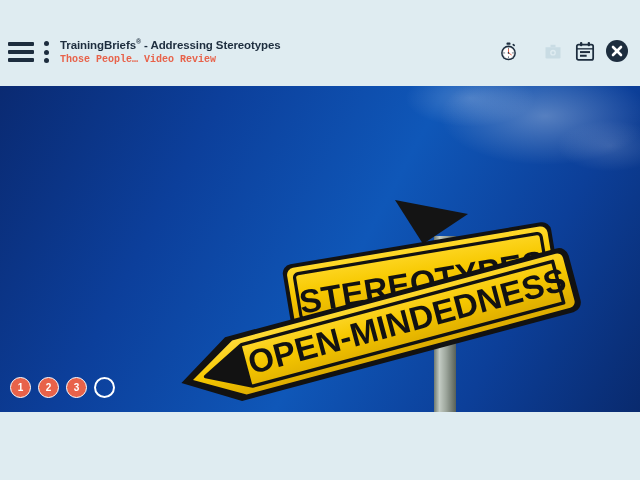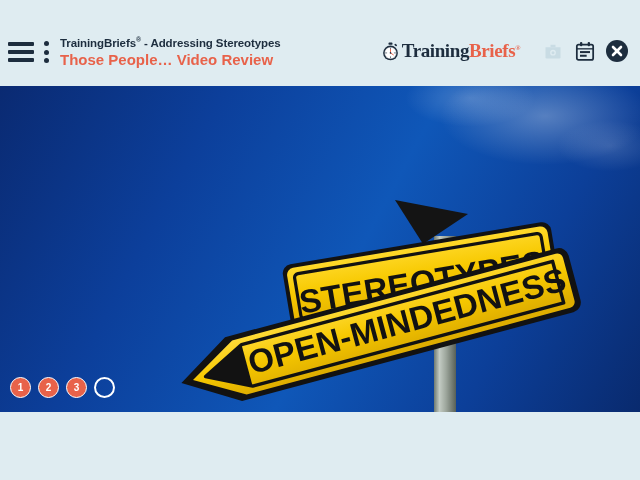--- a/index.html
+++ b/index.html
@@ -89,25 +89,26 @@
     font-weight: bold;
     color: #1d2d3e;
     letter-spacing: -0.1px;
     white-space: nowrap;
   }
   .title-main sup {
     font-size: 7px;
     vertical-align: super;
   }
   .title-sub {
-    font-size: 15px;
+    font-size: 10px;
     font-weight: bold;
     color: #e8624a;
     margin-top: 3px;
     white-space: nowrap;
+    font-family: Liberation Mono, monospace;
   }
 
   .header-right {
     margin-left: auto;
     display: flex;
     align-items: center;
     height: 100%;
     padding-top: 16px;
     box-sizing: border-box;
   }
@@ -261,21 +262,20 @@
           <g stroke="#1d2d3e" stroke-width="1.3" stroke-linecap="round">
             <line x1="20" y1="12.5" x2="20" y2="15"></line>
             <line x1="20" y1="31" x2="20" y2="33.5"></line>
             <line x1="9.5" y1="23" x2="12" y2="23"></line>
             <line x1="28" y1="23" x2="30.5" y2="23"></line>
           </g>
           <line x1="20" y1="23" x2="20" y2="15.5" stroke="#e8624a" stroke-width="2" stroke-linecap="round"></line>
           <line x1="20" y1="23" x2="26" y2="27" stroke="#e8624a" stroke-width="2" stroke-linecap="round"></line>
           <circle cx="20" cy="23" r="1.7" fill="#1d2d3e"></circle>
         </svg>
-        <div class="brand-text"><span class="t1">Training</span><span class="t2">Briefs</span><sup>®</sup></div>
       </div>
 
       <div class="icon-btn disabled">
         <svg width="20" height="20" viewBox="0 0 24 24">
           <path d="M3 7.5h18v12a1.6 1.6 0 0 1-1.6 1.6H4.6A1.6 1.6 0 0 1 3 19.5z" fill="#c9dce4"></path>
           <path d="M9 4.5h6v3H9z" fill="#c9dce4"></path>
           <circle cx="12" cy="14" r="3.4" fill="#dfecf1"></circle>
           <circle cx="12" cy="14" r="1.8" fill="#c9dce4"></circle>
         </svg>
       </div>

